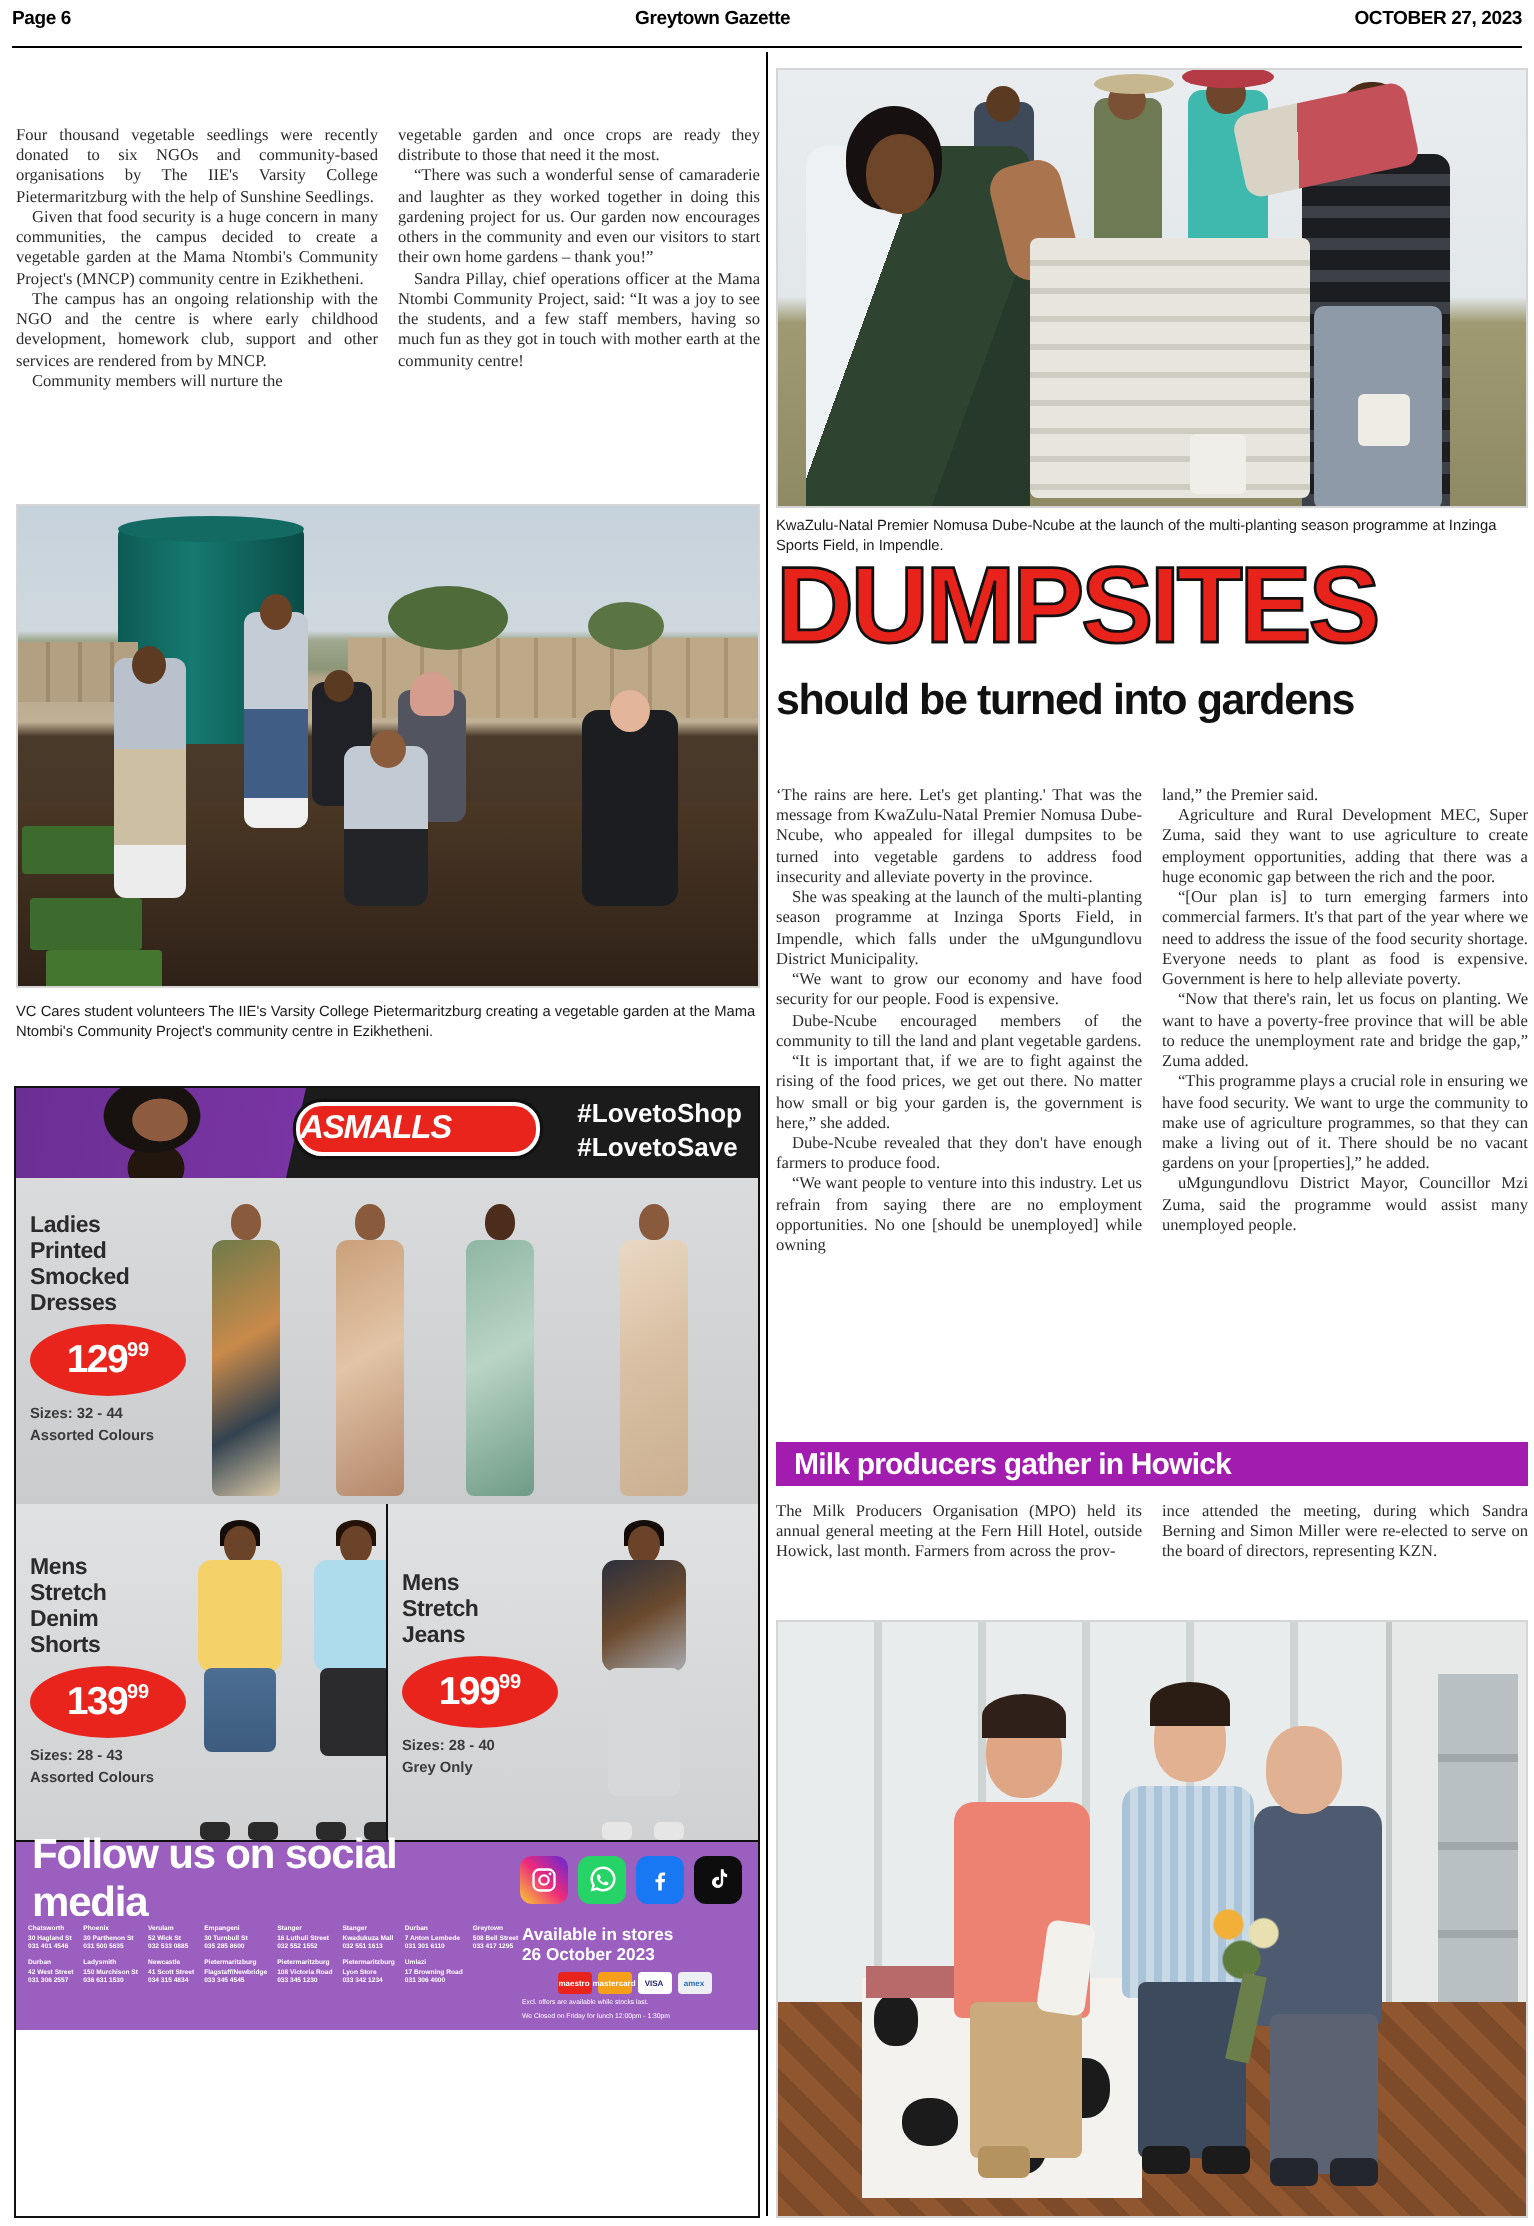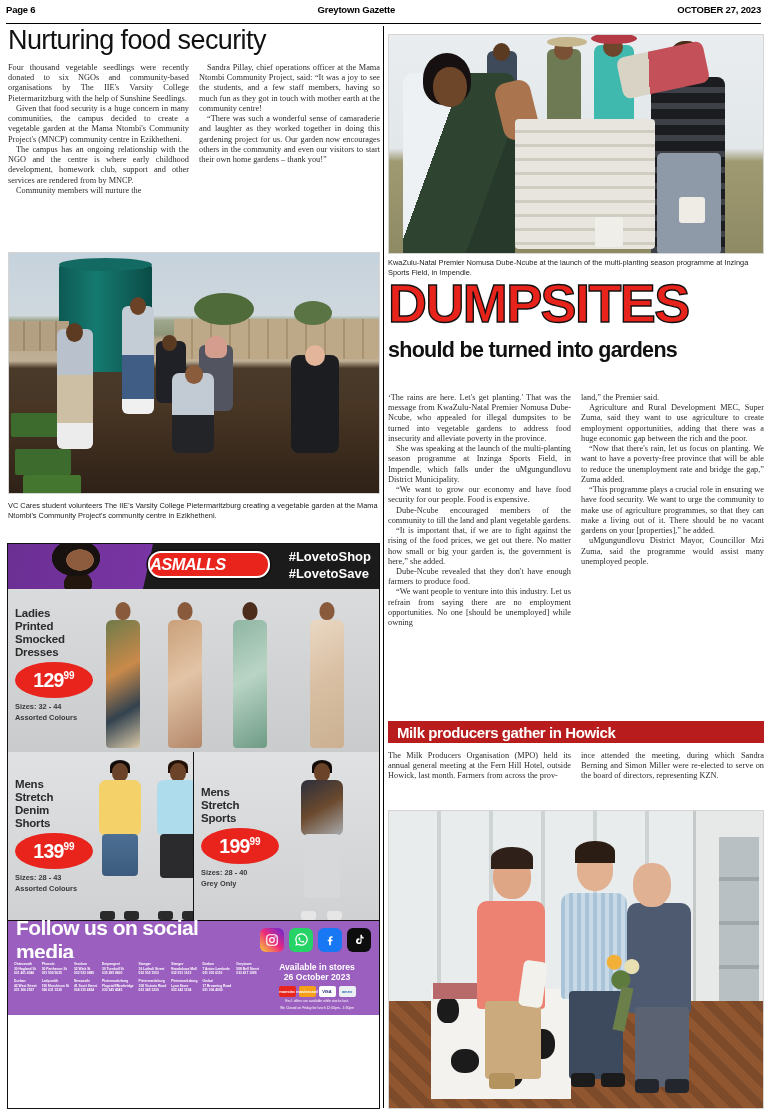--- a/index.html
+++ b/index.html
@@ -147,40 +147,40 @@
   .si-fb { background:#1877f2; }
   .si-tt { background:#0d0d0d; }
 
   .ad-footer {
     position:relative; height:auto; min-height:52px; width:100%; background:#9b5fbf;
     display:flex; padding:4px 6px 4px 6px; color:#fff;
   }
   .stores { display:flex; flex:1; gap:5px; }
   .storecol { font-size:3.3px; line-height:1.42; font-weight:bold; }
   .storecol .sname { display:block; }
-  .pay { width:112px; text-align:center; }
+  .pay { width:112px; }
   .pay .avail { font-size:8.6px; font-weight:bold; line-height:1.22; }
   .paylogos { display:flex; gap:3px; justify-content:center; margin-top:3px; }
   .plogo { width:17px; height:11px; border-radius:2px; background:#fff; display:flex; align-items:center; justify-content:center; font-size:4px; color:#222; font-weight:bold; }
   .finep { font-size:3.4px; line-height:1.45; margin-top:2px; }
 
   
   .dump-head {
     position:absolute; left:388px; top:280px; width:376px;
     color:#e8231c; font-size:54px; font-weight:bold; line-height:0.88;
     letter-spacing:-1.6px; font-family:"Liberation Sans",sans-serif;
     -webkit-text-stroke:1.4px #111;
   }
   .dump-sub {
     position:absolute; left:388px; top:340px; width:376px;
     color:#111; font-size:21.5px; font-weight:bold; line-height:1.0;
     letter-spacing:-0.7px; font-family:"Liberation Sans",sans-serif;
   }
   .redbar {
-    position:absolute; background:#b91c1c; color:#fff;
+    position:absolute; background:#a21caf; color:#fff;
     font-size:15px; font-weight:bold; letter-spacing:-0.4px;
     display:flex; align-items:center; padding-left:9px;
     font-family:"Liberation Sans",sans-serif;
   }
 
   
   .ph-sky{position:absolute;left:0;top:0;right:0;bottom:0;}
 </style>
 </head>
 <body>
@@ -188,32 +188,32 @@
 <div class="page">
 
   <div class="masthead">
     <div class="mh-left">Page 6</div>
     <div class="mh-center">Greytown Gazette</div>
     <div class="mh-right">OCTOBER 27, 2023</div>
   </div>
 
   <div class="vrule" style="left:383px; top:26px; width:1.2px; height:1082px;"></div>
 
-  <div class="headline-main">Nurturing food security</div>
 
   <div class="body-cols" style="left:8px; top:63px; width:372px;">
     <div class="bodycol" style="width:181px;">
       <p class="first">Four thousand vegetable seedlings were recently donated to six NGOs and community-based organisations by The IIE's Varsity College Pietermaritzburg with the help of Sunshine Seedlings.</p>
       <p>Given that food security is a huge concern in many communities, the campus decided to create a vegetable garden at the Mama Ntombi's Community Project's (MNCP) community centre in Ezikhetheni.</p>
       <p>The campus has an ongoing relationship with the NGO and the centre is where early childhood development, homework club, support and other services are rendered from by MNCP.</p>
       <p>Community members will nurture the</p>
     </div>
     <div class="bodycol" style="width:181px;">
+      <p class="first">vegetable garden and once crops are ready they distribute to those that need it the most.</p>
+      <p>“There was such a wonderful sense of camaraderie and laughter as they worked together in doing this gardening project for us. Our garden now encourages others in the community and even our visitors to start their own home gardens – thank you!”</p>
       <p>Sandra Pillay, chief operations officer at the Mama Ntombi Community Project, said: “It was a joy to see the students, and a few staff members, having so much fun as they got in touch with mother earth at the community centre!</p>
-      <p>“There was such a wonderful sense of camaraderie and laughter as they worked together in doing this gardening project for us. Our garden now encourages others in the community and even our visitors to start their own home gardens – thank you!”</p>
     </div>
   </div>
 
   <div class="photo" style="left:8px; top:252px; width:372px; height:242px;">
     <div class="ph-sky" style="background:
         linear-gradient(#c6d2dc 0%, #cfd8de 26%, #9fa88e 28%, #8d9679 34%, #b7a78c 36%, #c0b095 45%, #4a3a2a 48%, #3b2d20 100%);"></div>
 
     <div style="position:absolute;left:50px;top:9px;width:93px;height:110px;background:linear-gradient(90deg,#0d5a54,#157a70 40%,#0a4b46);border-radius:6px 6px 4px 4px;"></div>
     <div style="position:absolute;left:50px;top:5px;width:93px;height:13px;background:#126a62;border-radius:50%;"></div>
 
@@ -341,21 +341,21 @@
             <div class="mhead"></div>
           <div class="mshirt" style="background:linear-gradient(150deg,#2c2f3c,#6b4a2e 50%,#23263040);"></div>
           <div class="mpants" style="background:#d6d8da;height:64px;"></div>
           <div class="mshoe" style="left:12px; background:#e6e6e6;"></div>
           <div class="mshoe" style="left:38px; background:#e6e6e6;"></div>
         </div>
         <div class="pricebox" style="left:7px; top:34px; width:78px;">
           <div class="pb-title">
             <div>Mens</div>
             <div>Stretch</div>
-            <div>Sports</div>
+            <div>Jeans</div>
           </div>
           <div class="pb-ell">
             <span class="rand">199</span>
             <span class="cents">99</span>
           </div>
           <div class="pb-sizes">
             <div>Sizes: 28 - 40</div>
             <div>Grey Only</div>
           </div>
         </div>
@@ -509,20 +509,21 @@
       <p>She was speaking at the launch of the multi-planting season programme at Inzinga Sports Field, in Impendle, which falls under the uMgungundlovu District Municipality.</p>
       <p>“We want to grow our economy and have food security for our people. Food is expensive.</p>
       <p>Dube-Ncube encouraged members of the community to till the land and plant vegetable gardens.</p>
       <p>“It is important that, if we are to fight against the rising of the food prices, we get out there. No matter how small or big your garden is, the government is here,” she added.</p>
       <p>Dube-Ncube revealed that they don't have enough farmers to produce food.</p>
       <p>“We want people to venture into this industry. Let us refrain from saying there are no employment opportunities. No one [should be unemployed] while owning</p>
     </div>
     <div class="bodycol" style="width:183px;">
       <p class="first">land,” the Premier said.</p>
       <p>Agriculture and Rural Development MEC, Super Zuma, said they want to use agriculture to create employment opportunities, adding that there was a huge economic gap between the rich and the poor.</p>
+      <p>“[Our plan is] to turn emerging farmers into commercial farmers. It's that part of the year where we need to address the issue of the food security shortage. Everyone needs to plant as food is expensive. Government is here to help alleviate poverty.</p>
       <p>“Now that there's rain, let us focus on planting. We want to have a poverty-free province that will be able to reduce the unemployment rate and bridge the gap,” Zuma added.</p>
       <p>“This programme plays a crucial role in ensuring we have food security. We want to urge the community to make use of agriculture programmes, so that they can make a living out of it. There should be no vacant gardens on your [properties],” he added.</p>
       <p>uMgungundlovu District Mayor, Councillor Mzi Zuma, said the programme would assist many unemployed people.</p>
     </div>
   </div>
 
   <div class="redbar" style="left:388px; top:721px; width:376px; height:22px;">
     <span>Milk producers gather in Howick</span>
   </div>
 

